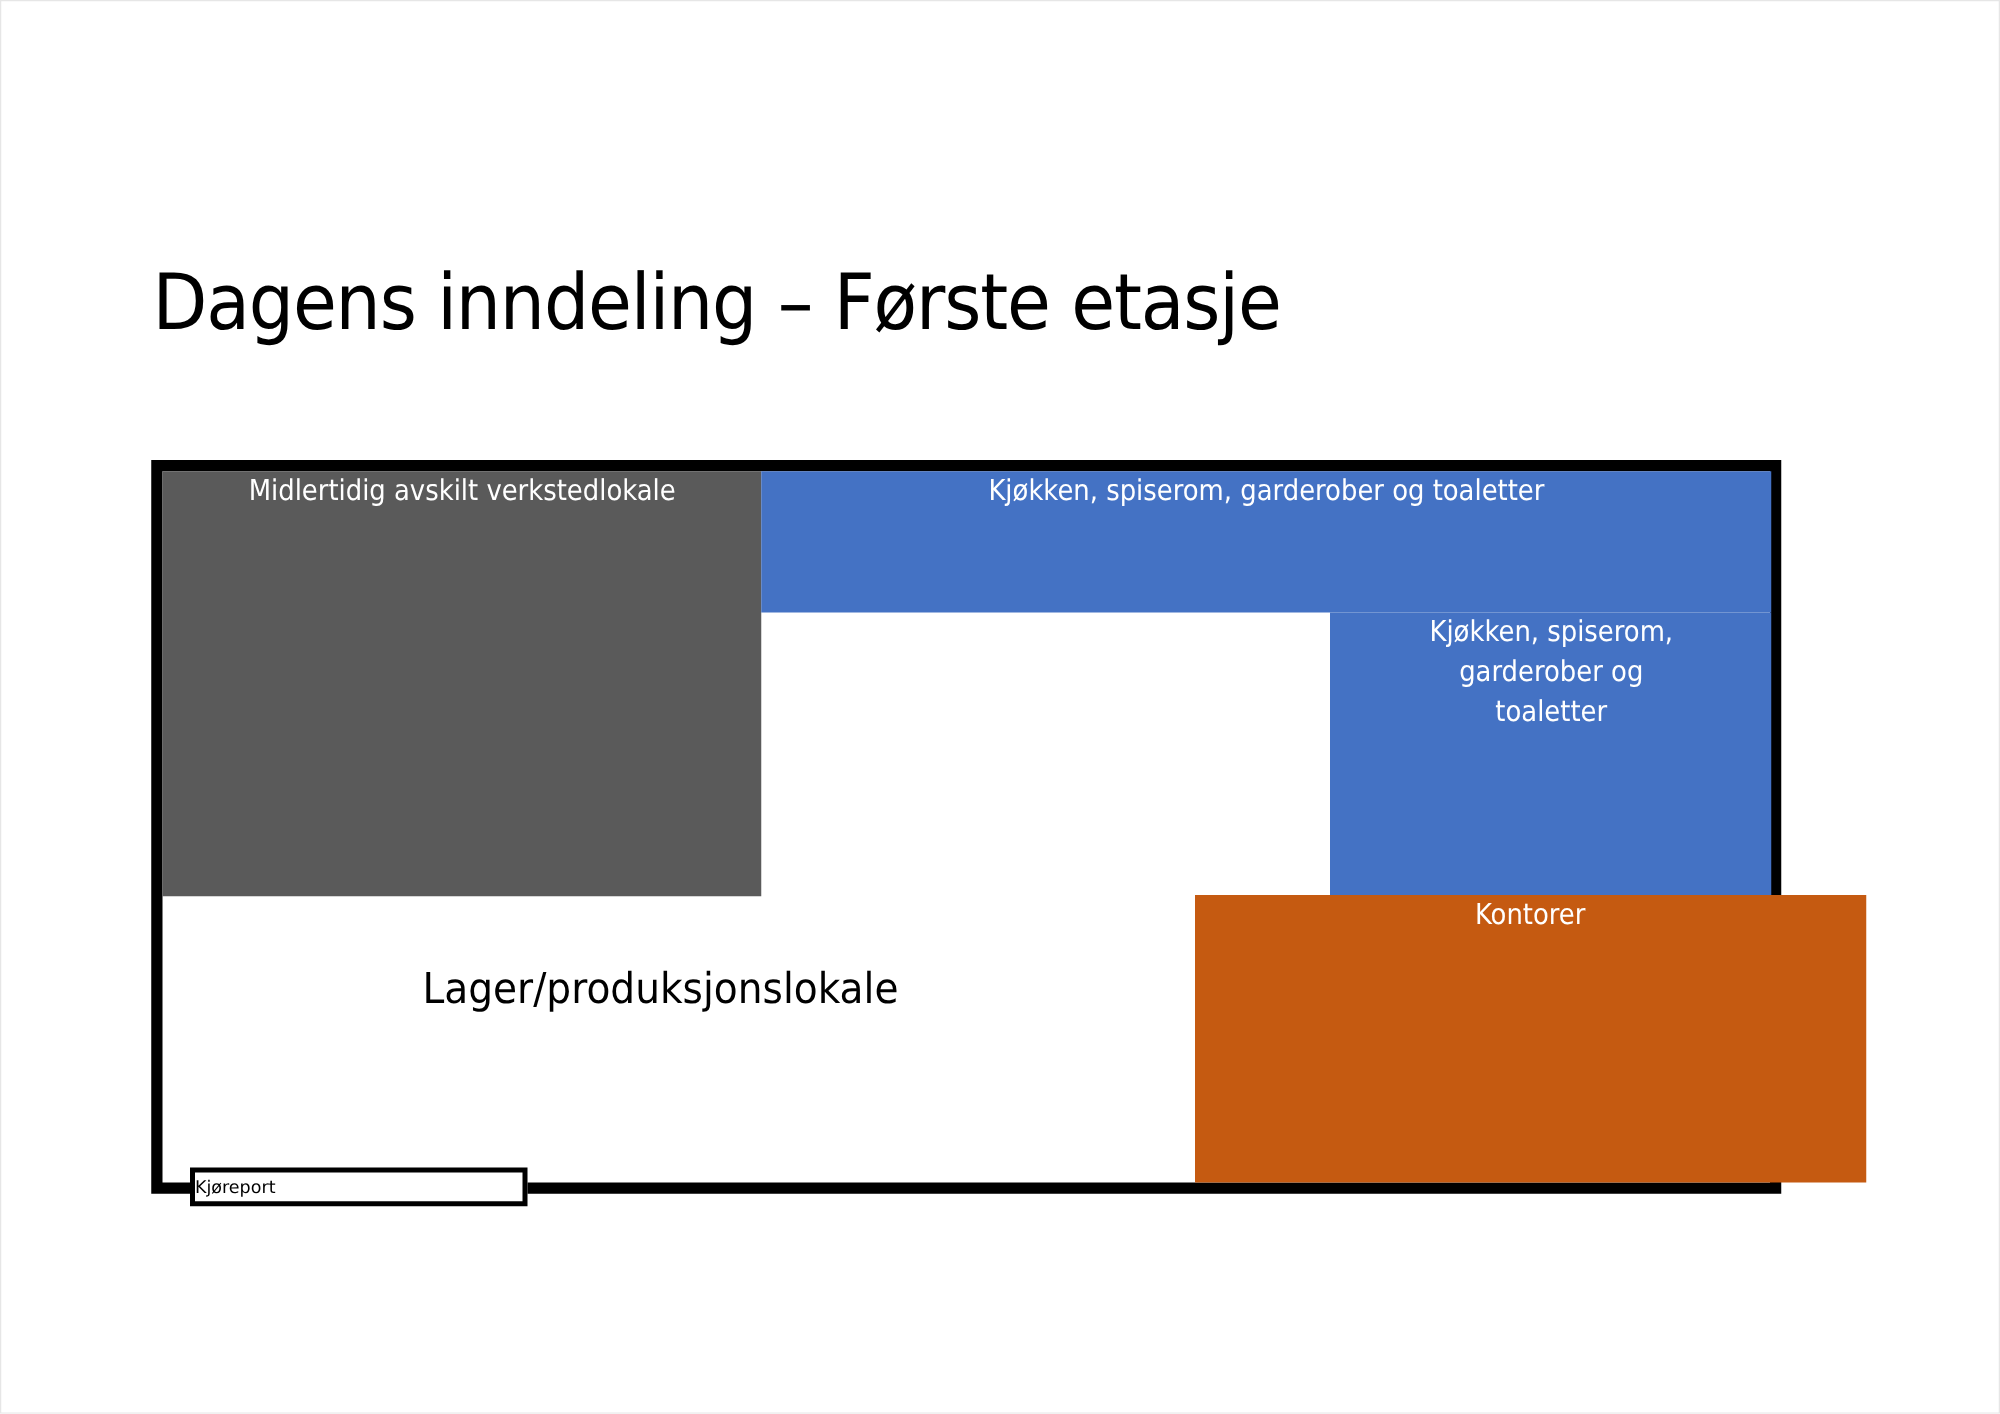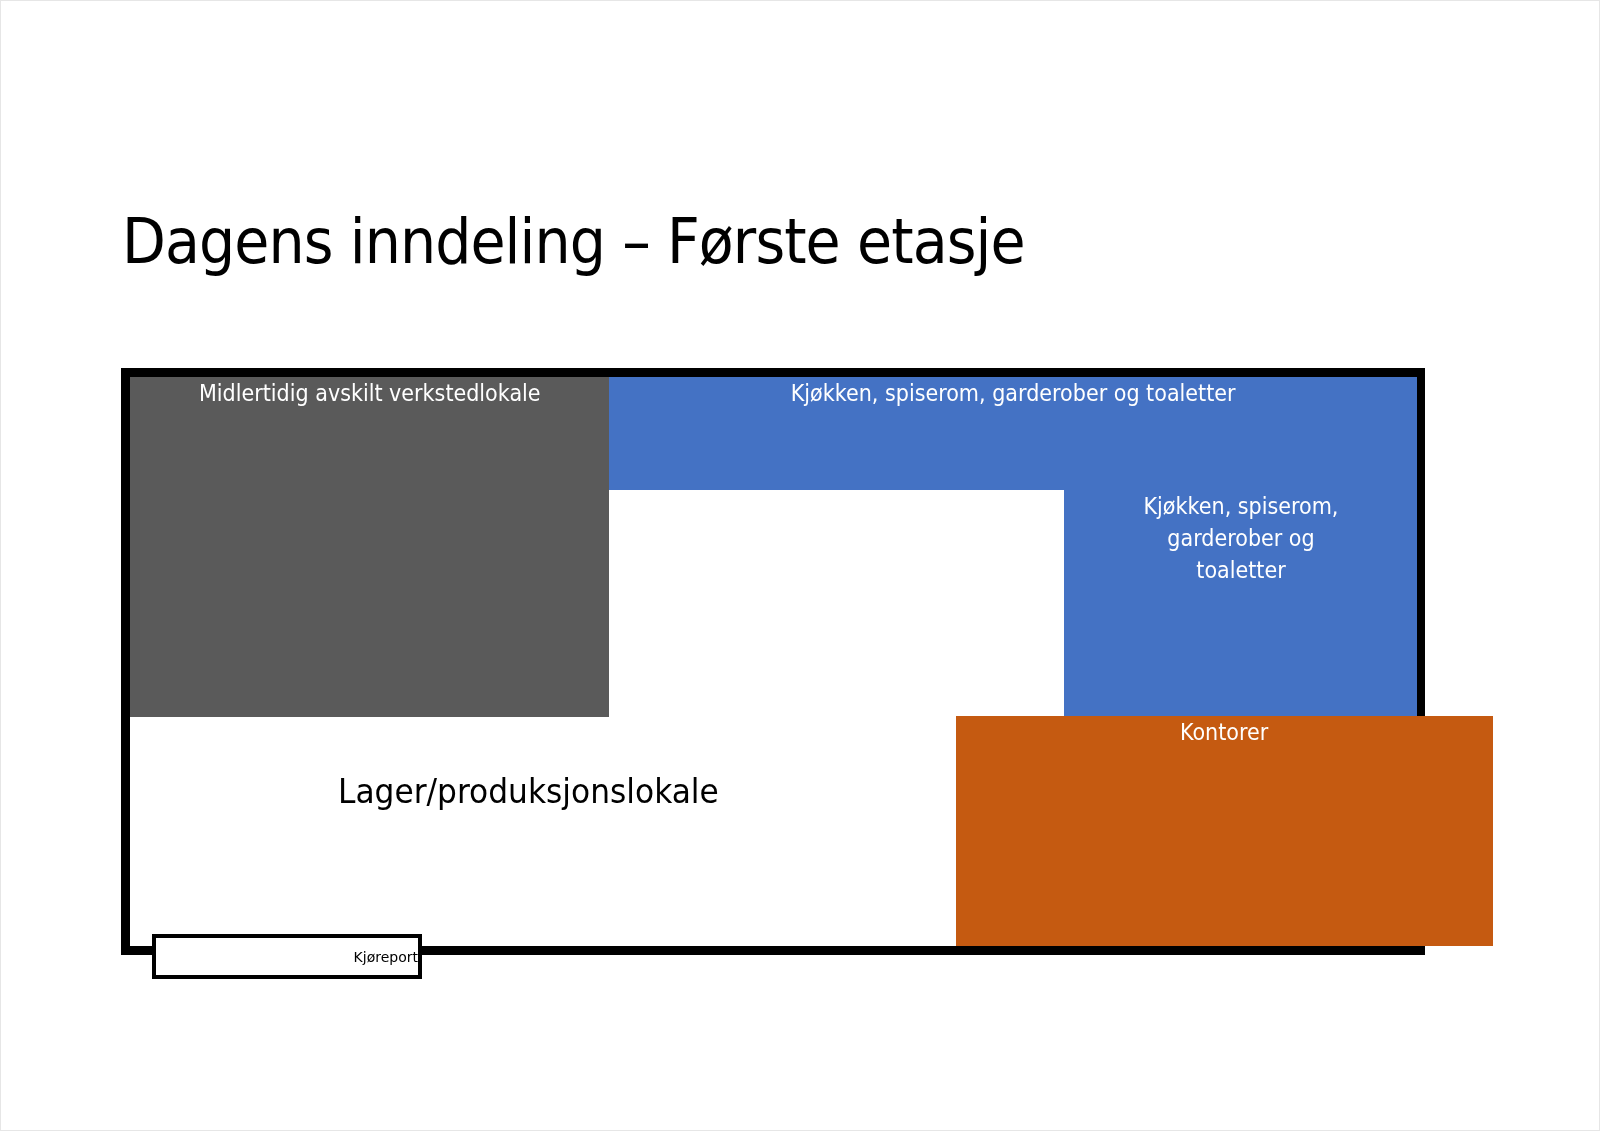--- a/index.html
+++ b/index.html
@@ -24,23 +24,23 @@
     .room { position: absolute; display: flex; align-items: flex-start; justify-content: center; text-align: center; }
     .room-label { color: #fff; font-size: 23px; line-height: 32px; font-family: "DejaVu Sans", sans-serif; transform: scaleX(0.9); }
     .gray { background: #5a5a5a; }
     .blue { background: #4472c4; }
     .orange { background: #c55a11; }
     .warehouse-label {
       position: absolute; color: #000; font-size: 34px; font-family: "DejaVu Sans", sans-serif;
       white-space: nowrap; transform: scaleX(0.92); transform-origin: left top;
     }
     .door {
-      position: absolute; left: 152px; top: 934px; width: 270px; height: 45px;
+      position: absolute; left: 152px; top: 934px; width: 270px; height: 31px;
       box-sizing: border-box; border: 4px solid #000; background: #fff;
-      display: flex; align-items: center; justify-content: flex-end;
+      display: flex; align-items: center; justify-content: flex-start;
     }
     .door-label { font-size: 14px; color: #000; font-family: "DejaVu Sans", sans-serif; }
   </style>
 </head>
 <body>
 
 <div class="page-edge"></div>
 
 <div class="title">Dagens inndeling – Første etasje</div>
 

